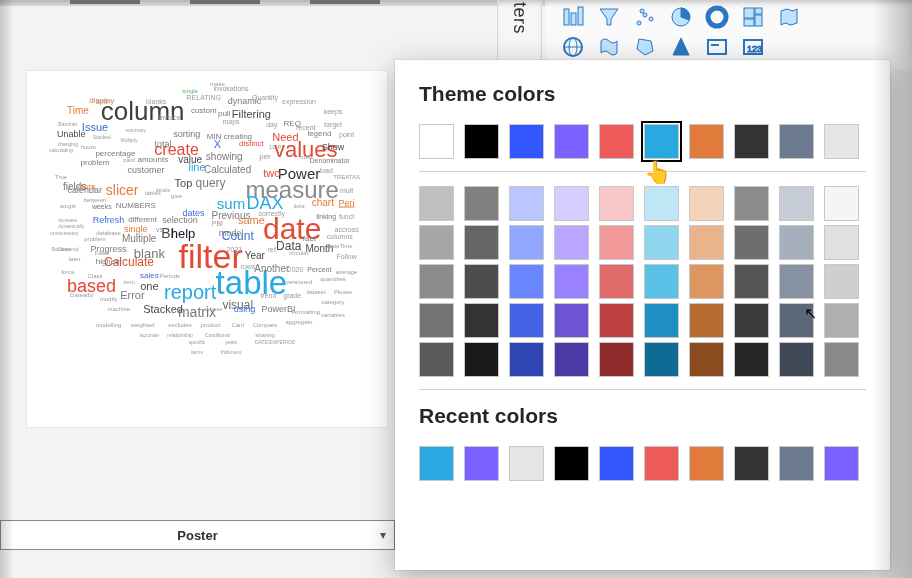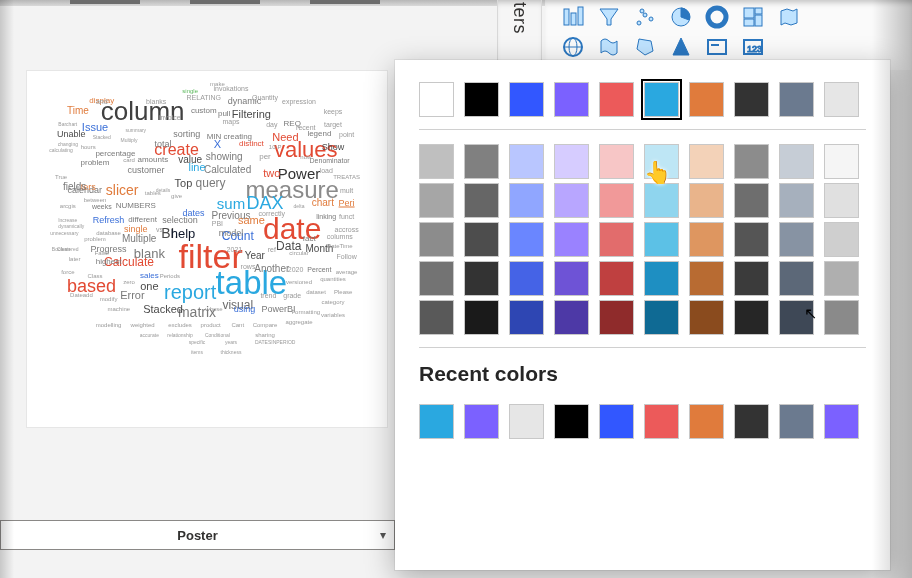--- a/index.html
+++ b/index.html
@@ -323,20 +323,21 @@
         <span class="wc-word" style="left: 190.4px; top: 151.8px; font-size: 7px; color: rgb(154, 154, 154);">PBI</span>
       </div>
   </div>
 
   <div class="poster-bar">
     <span class="poster-label">Poster</span>
     <span class="chev">▾</span>
   </div>
 
   <div class="popover">
+    <h2>Theme colors</h2>
     <div class="swatch-row" id="theme-row">
         <div class="swatch" style="background: rgb(255, 255, 255);"></div>
         <div class="swatch" style="background: rgb(0, 0, 0);"></div>
         <div class="swatch" style="background: rgb(50, 87, 255);"></div>
         <div class="swatch" style="background: rgb(123, 97, 255);"></div>
         <div class="swatch" style="background: rgb(236, 90, 90);"></div>
         <div class="swatch sel" style="background: rgb(42, 168, 224);"></div>
         <div class="swatch" style="background: rgb(224, 123, 60);"></div>
         <div class="swatch" style="background: rgb(51, 51, 51);"></div>
         <div class="swatch" style="background: rgb(107, 122, 143);"></div>

